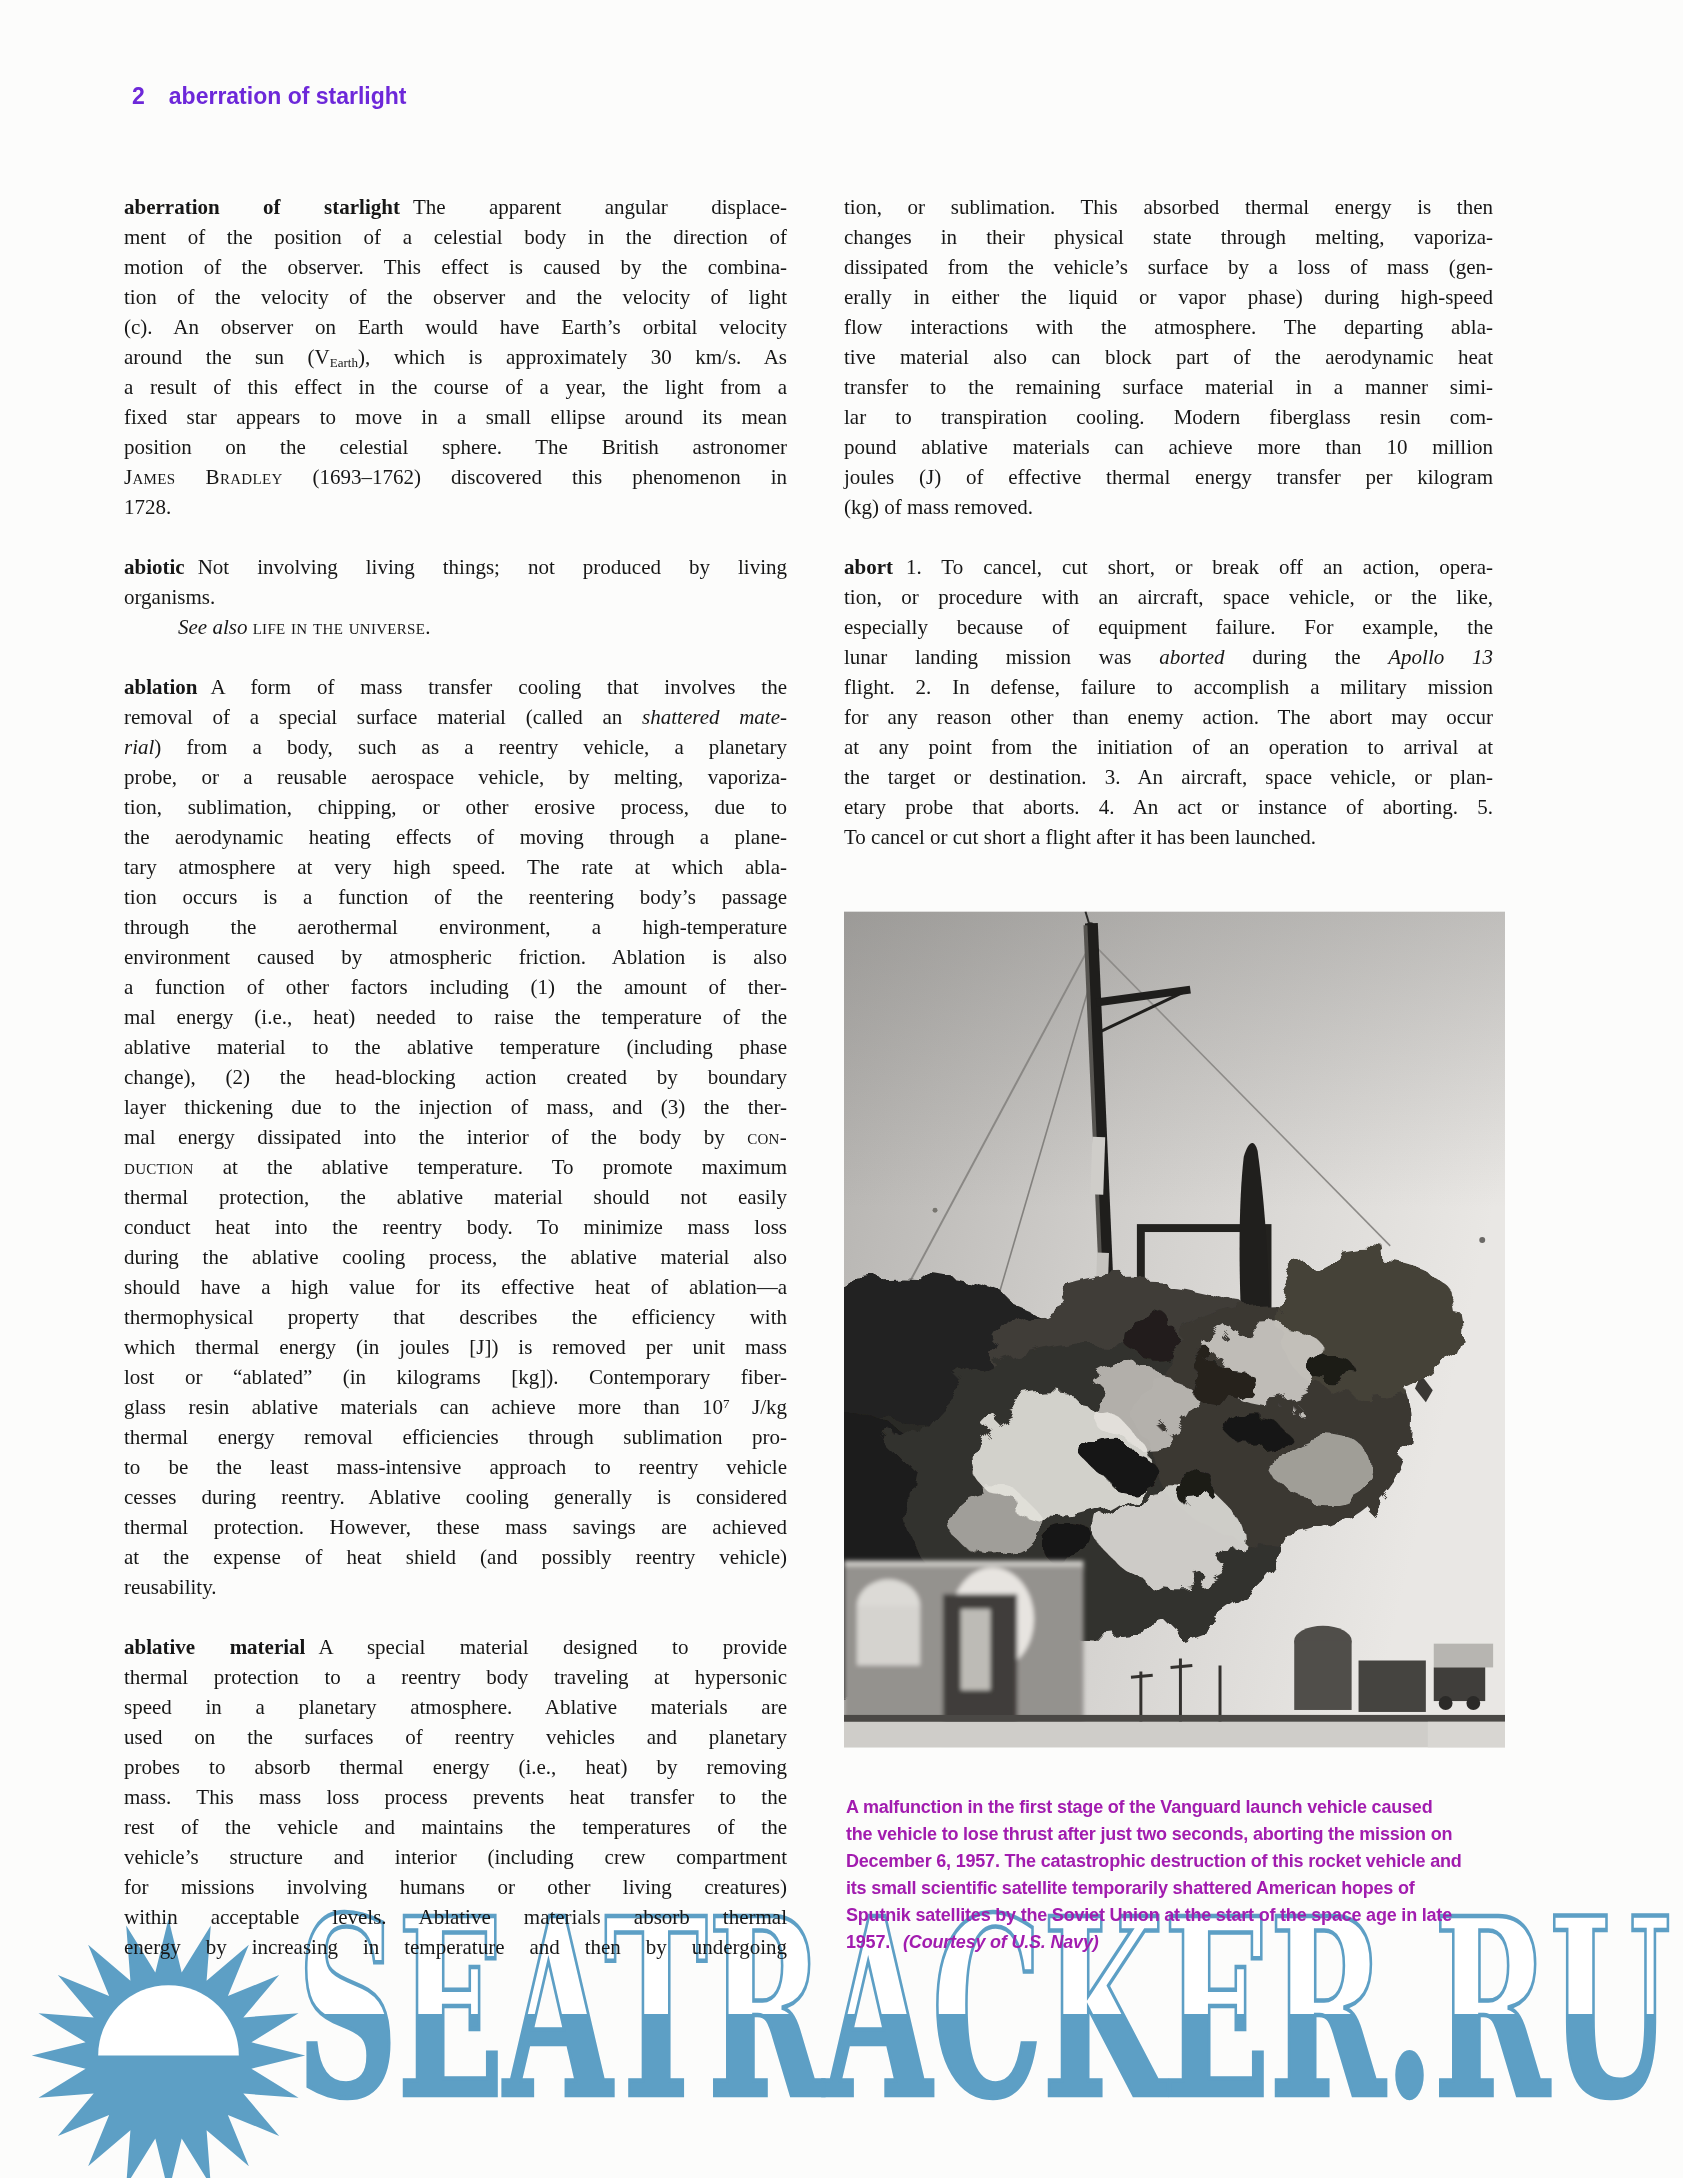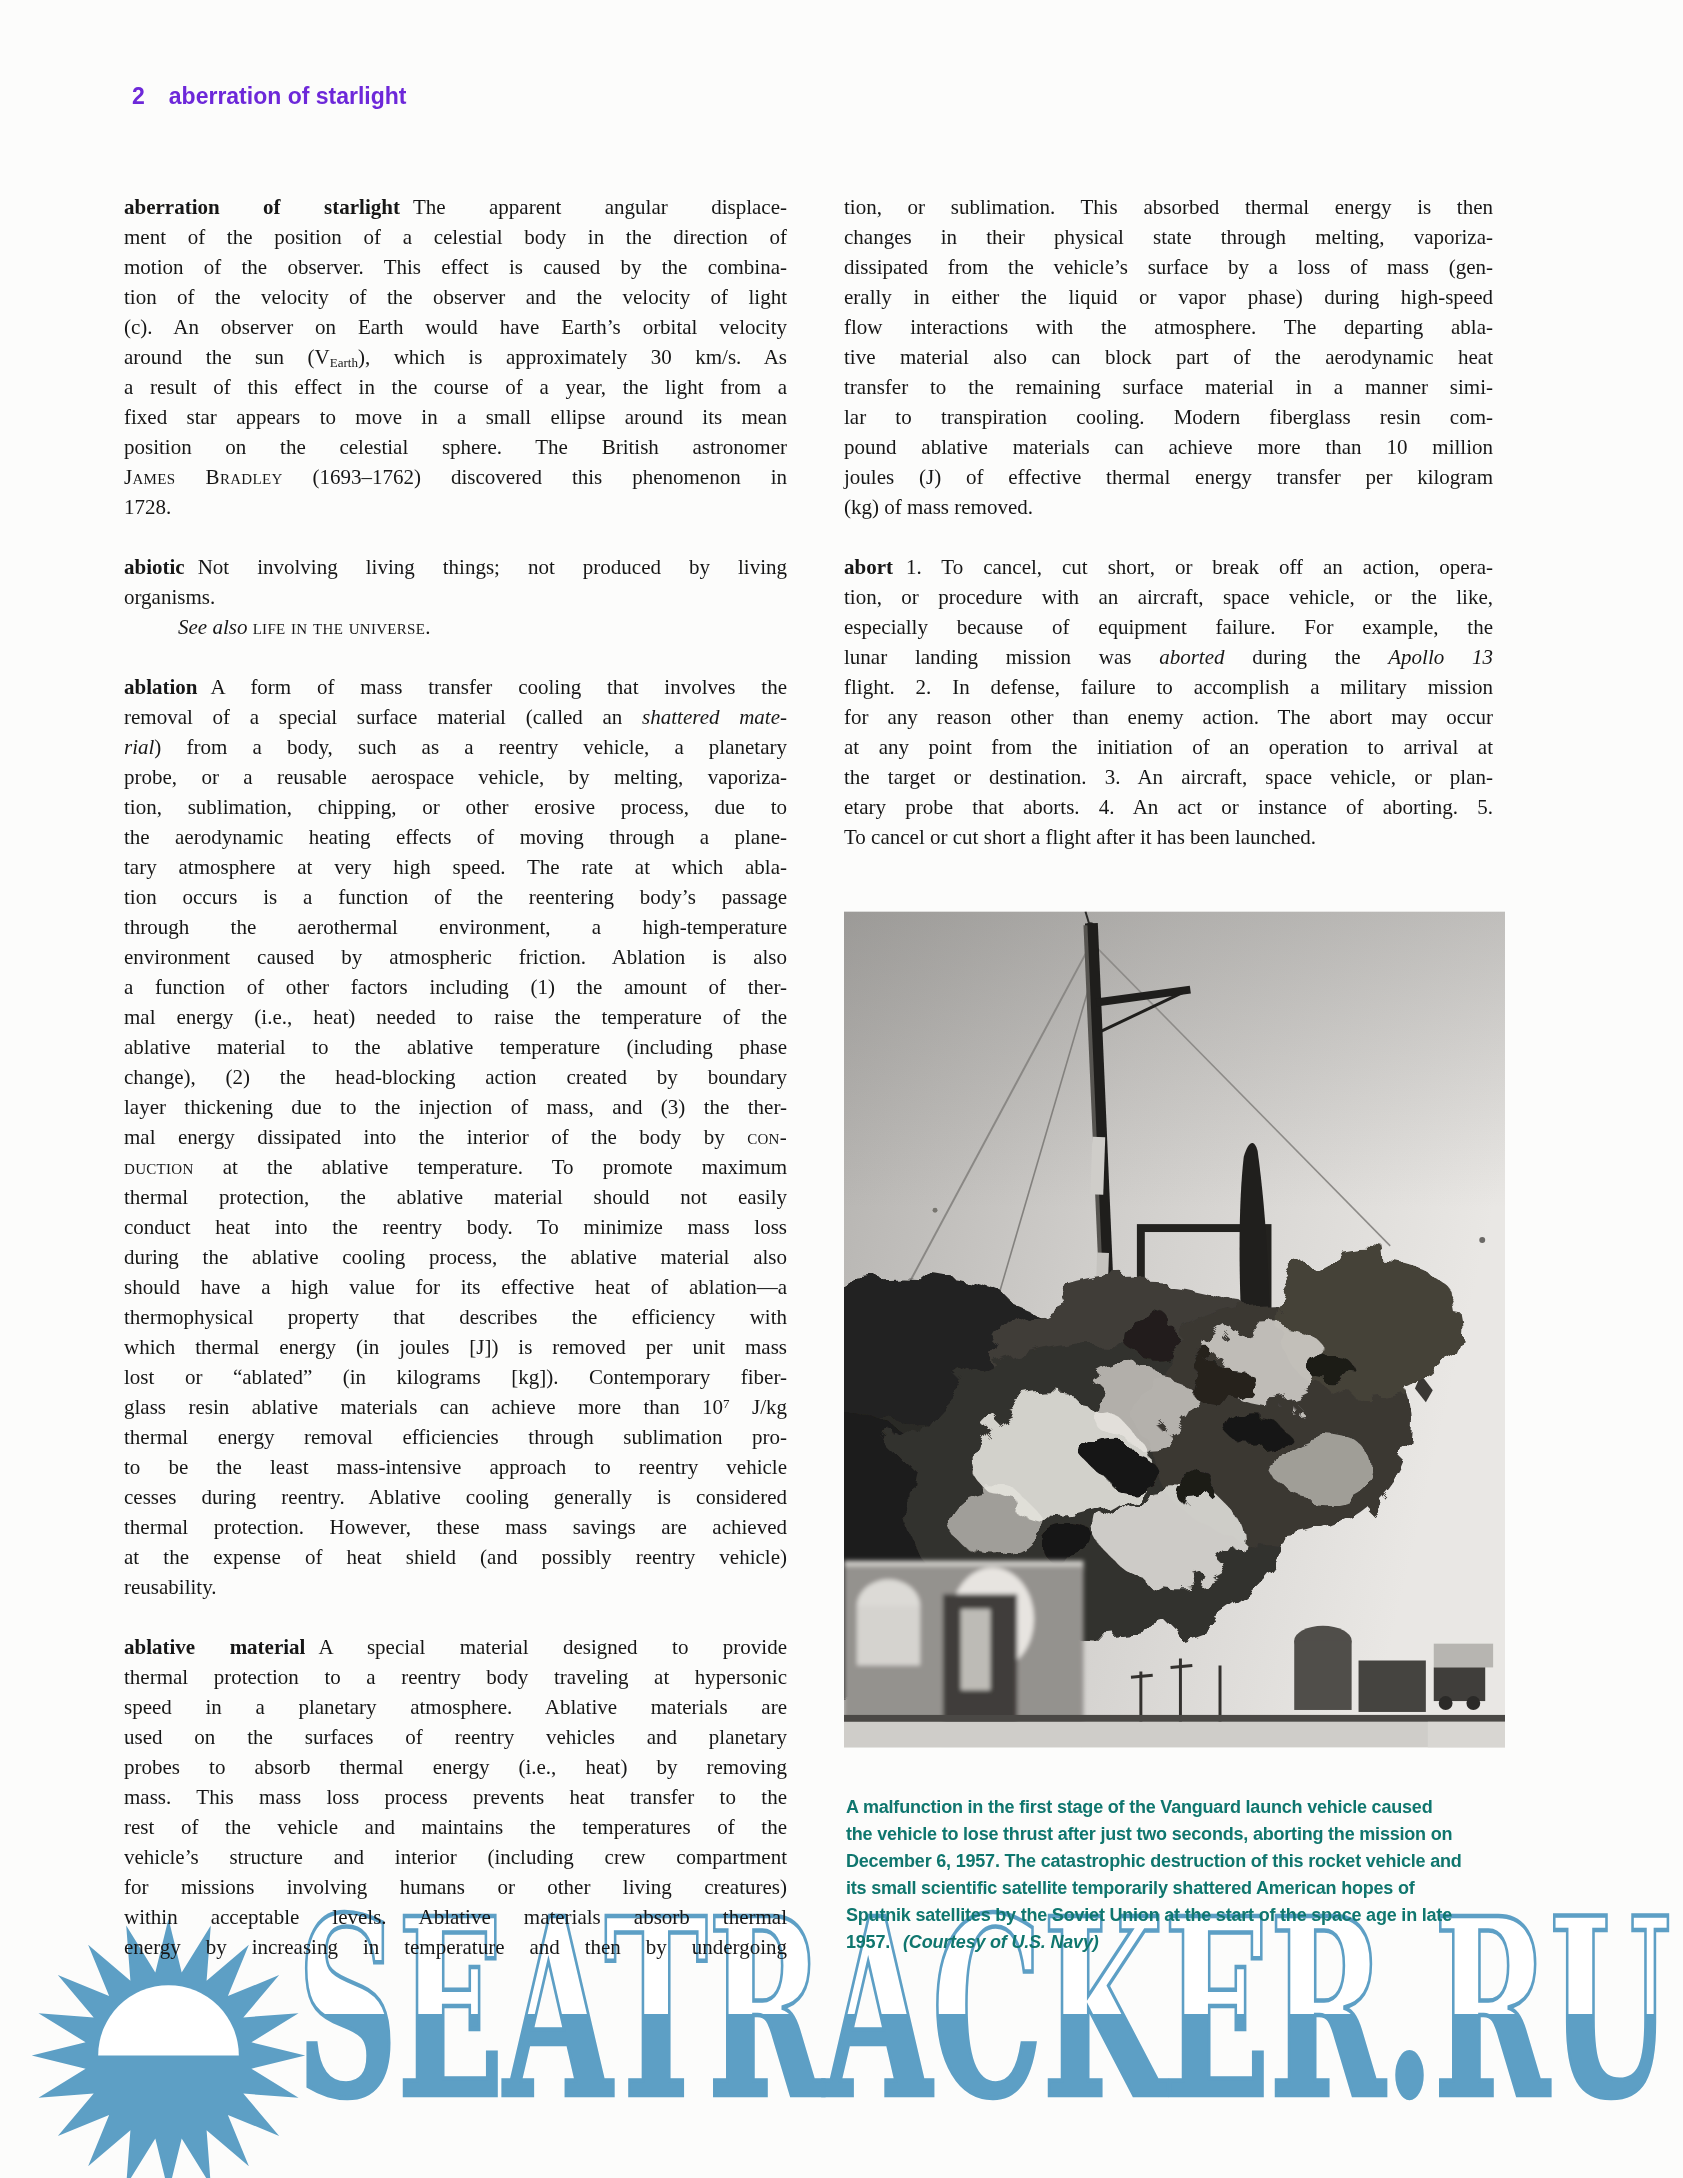--- a/index.html
+++ b/index.html
@@ -17,21 +17,21 @@
   .ln.ind{padding-left:54px;text-align-last:left;}
   .ln b{font-weight:bold;}
   .ln i,.cap-ln i{font-style:italic;text-align:center;}
   .sc{font-variant:small-caps;letter-spacing:0.3px;}
   sub{font-size:.62em;vertical-align:-.22em;line-height:0;}
   sup{font-size:.62em;vertical-align:.5em;line-height:0;}
   .gap{display:inline-block;width:13px;}
   figure.photo{position:absolute;left:844px;top:911px;width:661px;height:837px;margin:0;z-index:2;}
   .caption{position:absolute;left:846px;top:1794px;width:658px;z-index:3;
        font-family:"Liberation Sans",sans-serif;font-weight:bold;font-size:18px;
-       letter-spacing:-0.2px;line-height:27px;color:#0f766e;}
+       letter-spacing:-0.2px;line-height:27px;color:#a21caf;}
   .wm-sun{position:absolute;left:22px;top:1909px;width:293px;height:293px;z-index:1;}
   .wm-text{position:absolute;left:293px;top:1893px;width:1384px;height:238px;z-index:1;}
 </style>
 </head>
 <body>
 
 <div class="runhead">
   <span class="pgnum">2</span><span>aberration of starlight</span>
 </div>
 

